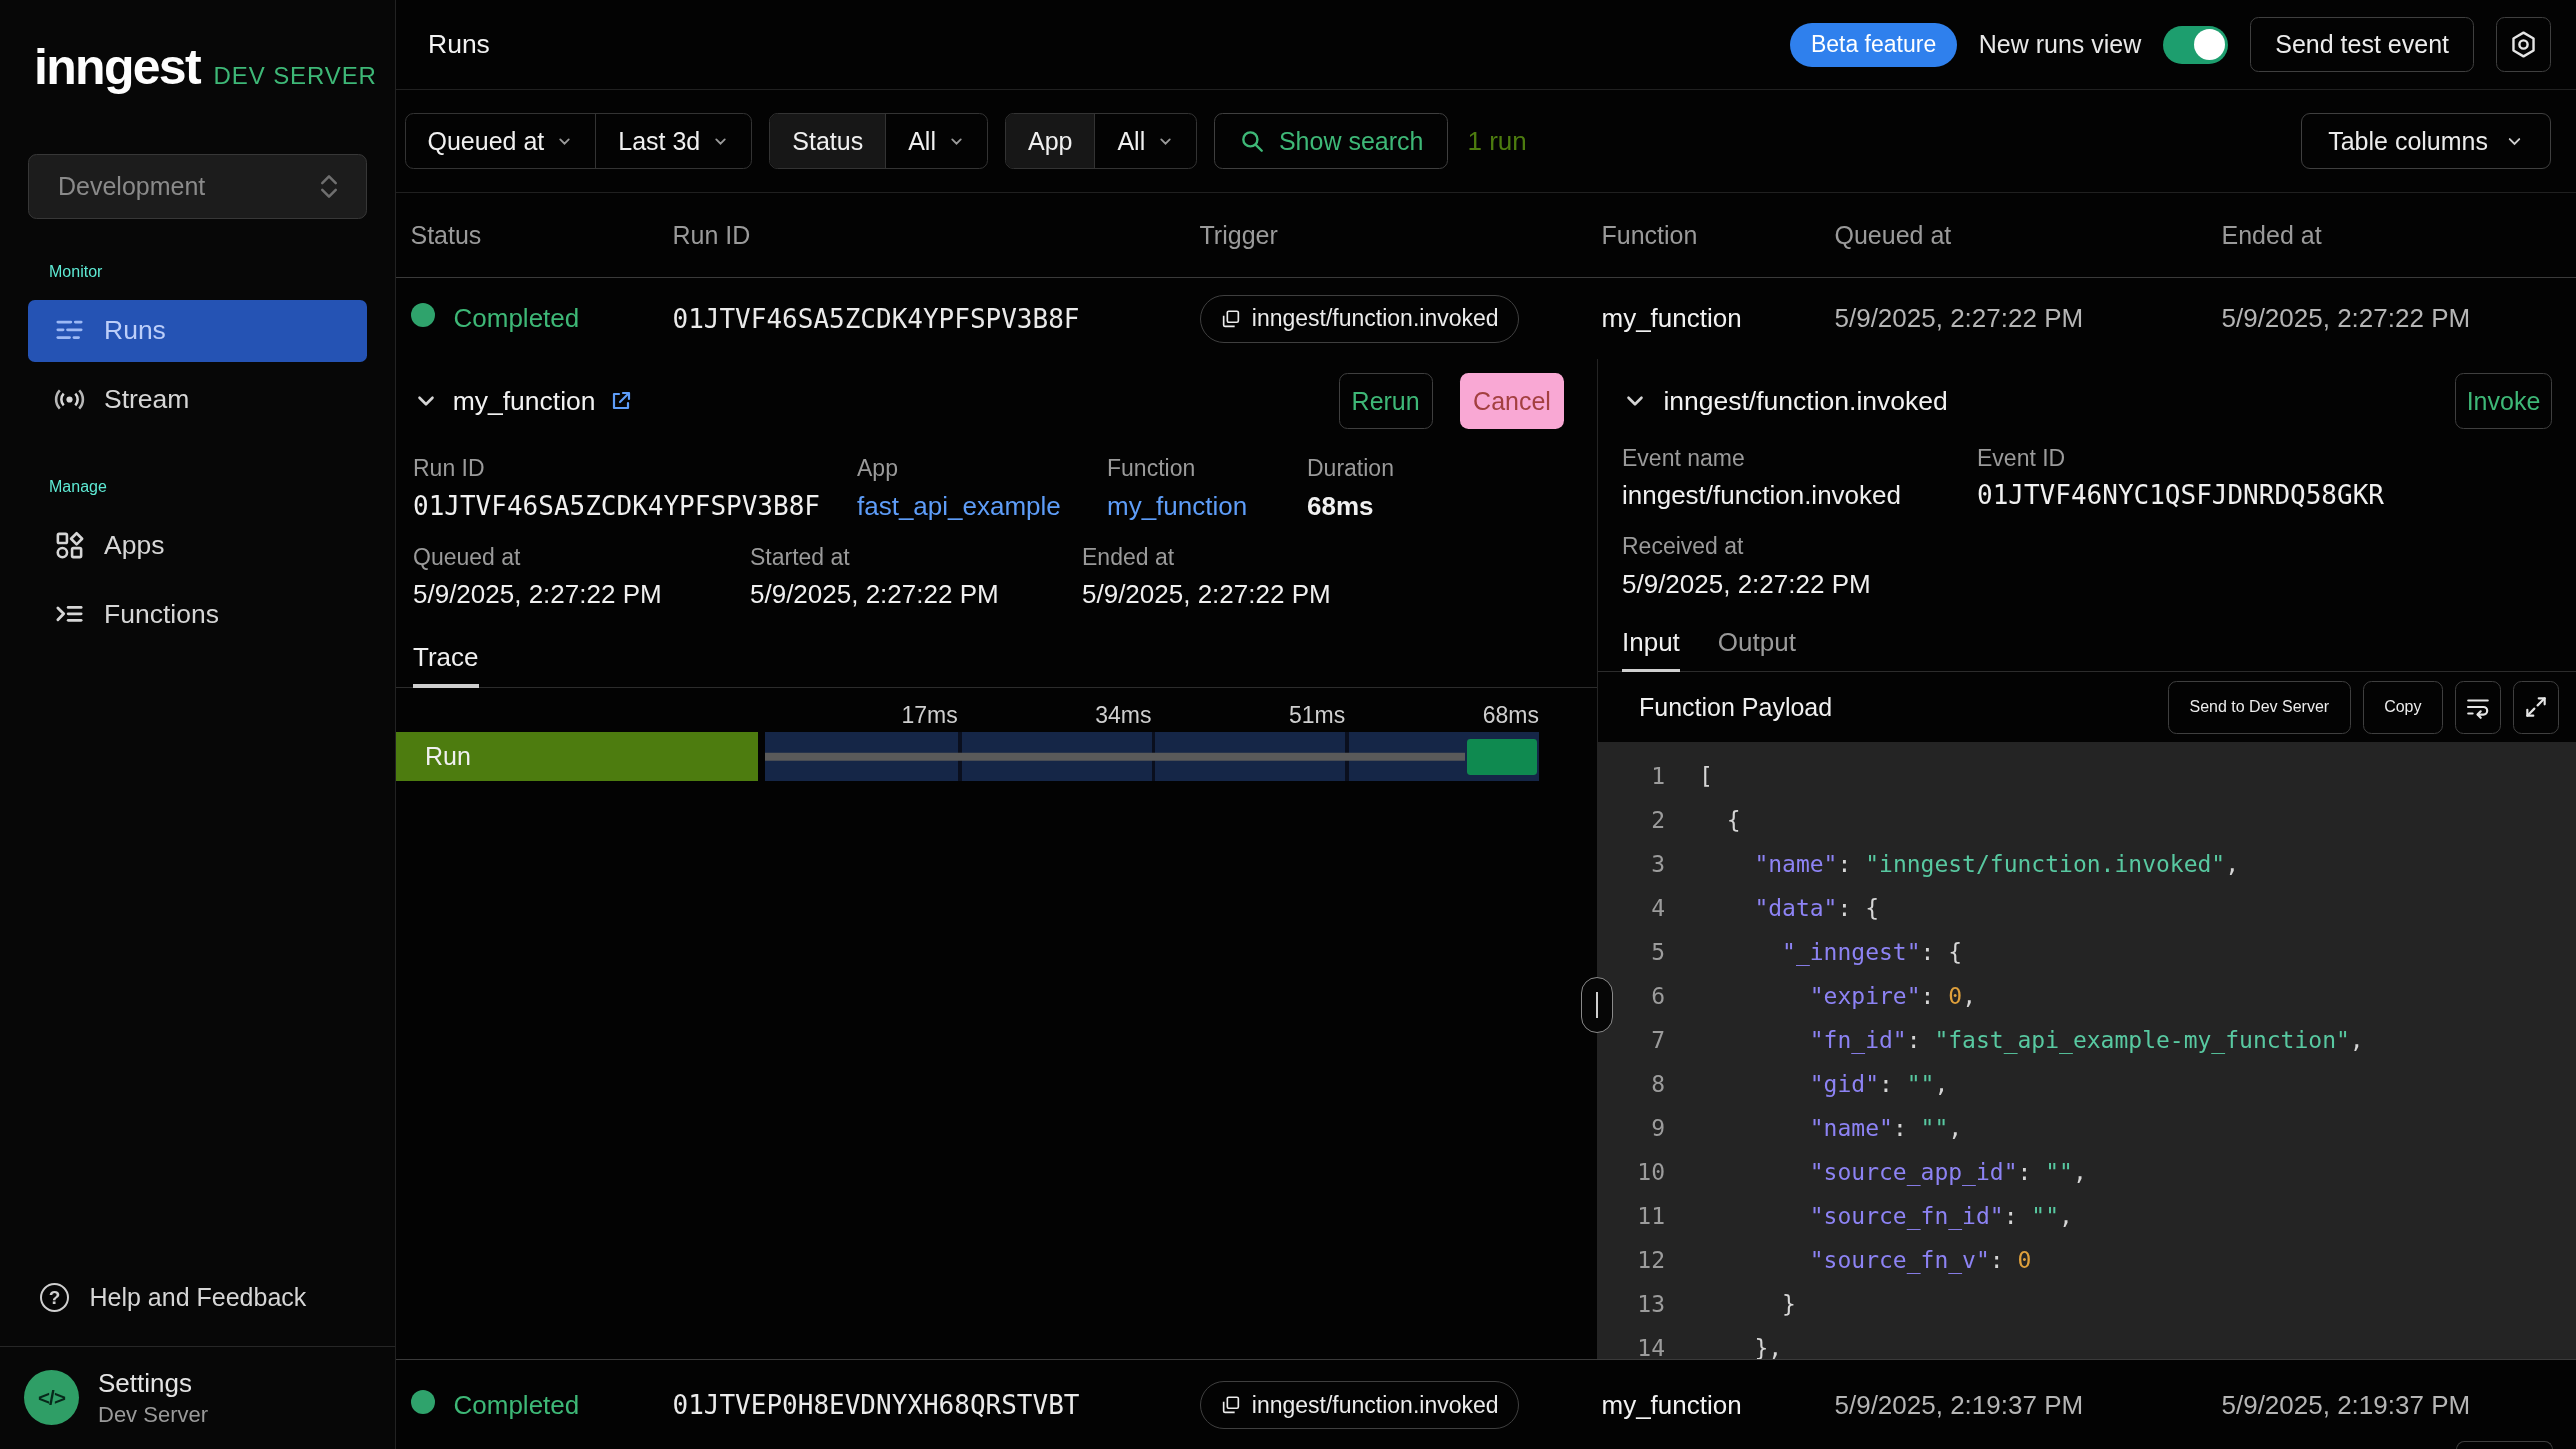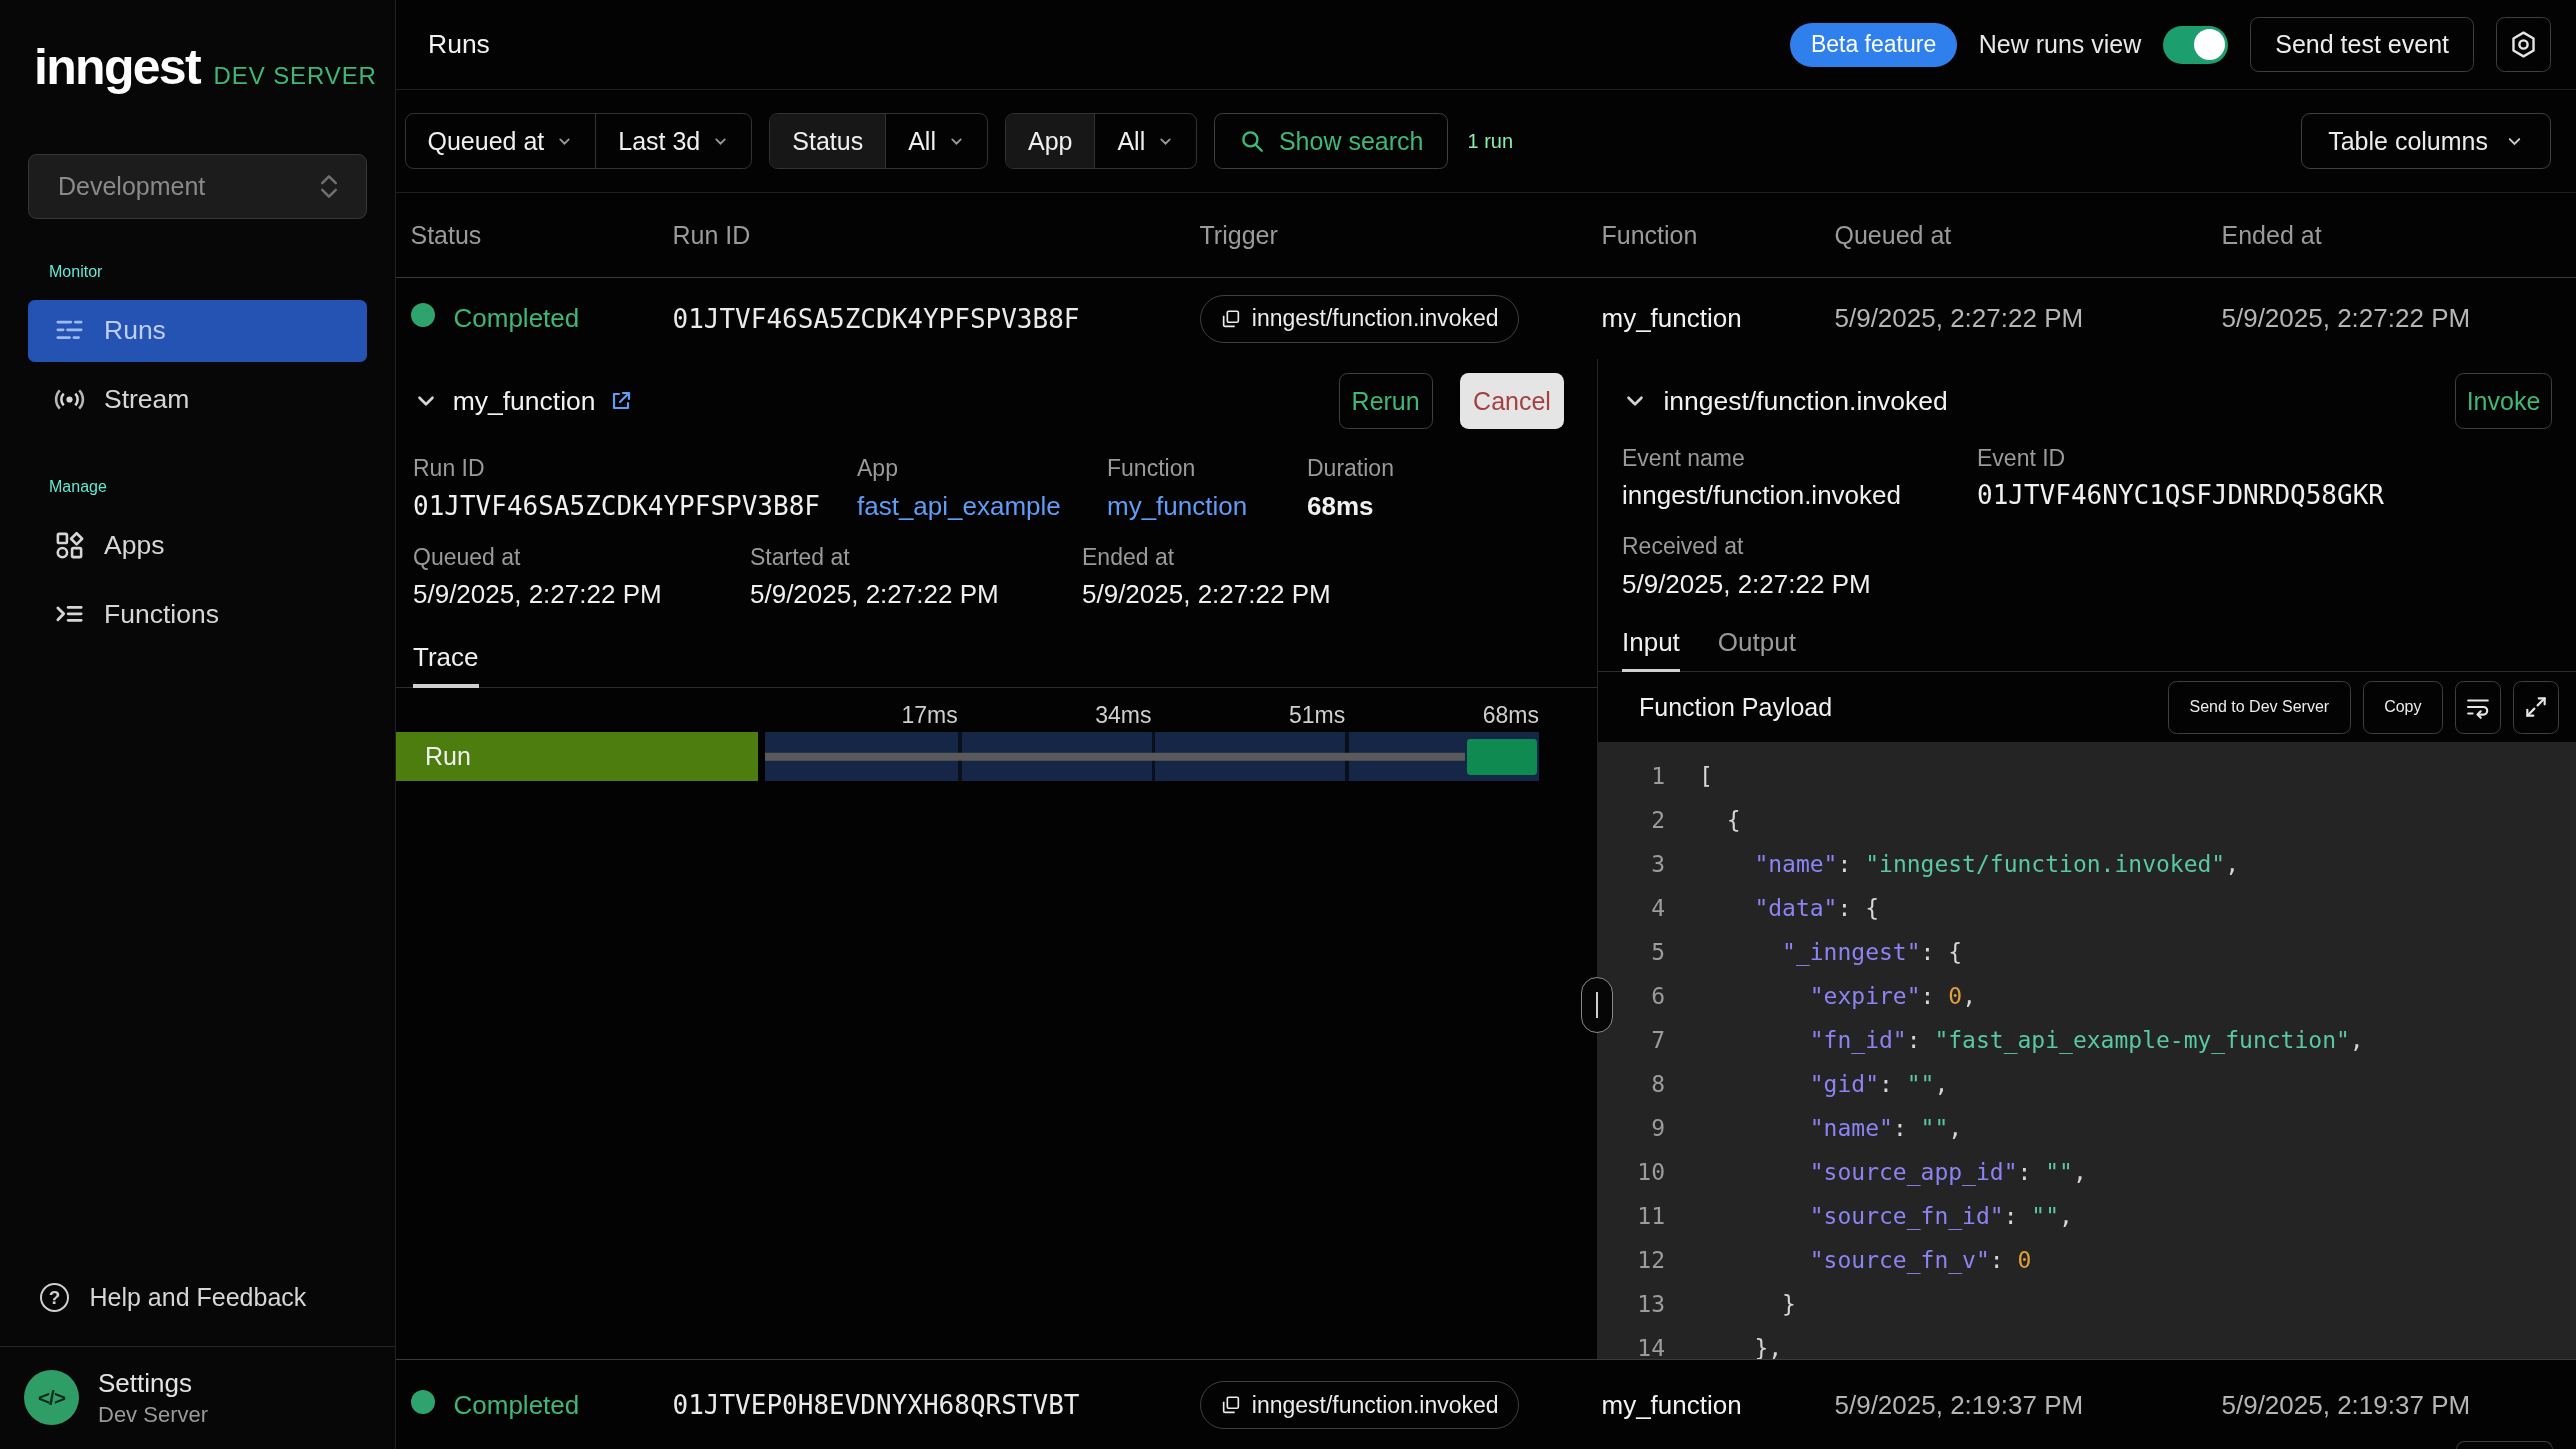--- a/index.html
+++ b/index.html
@@ -82,21 +82,21 @@
     padding-left:8.5px; border-bottom:0.9px solid #202020;
   }
   .filter-group {
     height:56px; border:0.9px solid #333; border-radius:8.5px;
     display:flex; align-items:stretch; overflow:hidden; margin-right:17px; cursor:pointer;
   }
   .filter-seg { display:flex; align-items:center; gap:12px; padding:0 22px; font-size:25px; color:#f0f0f0; }
   .filter-seg + .filter-seg { border-left:0.9px solid #333; }
   .filter-seg.shaded { background:#171717; }
   .search-btn { height:56px; padding:0 24px; gap:13.7px; color:#3eb877; margin-right:19px; }
-  .run-count { font-size:20px; color:#86efac; }
+  .run-count { font-size:26px; color:#4d7c0f; }
   .table-columns-btn { margin-left:auto; margin-right:25px; height:56px; padding:0 26px; gap:17px;border-radius:9px; }
 
   
   .tbl-grid {
     display:grid; grid-template-columns:262px 527px 402px 233px 387px auto;
     padding-left:14.5px; align-items:center;
   }
   .table-header { height:85px; border-bottom:0.9px solid #3a3a3a; color:#9a9a9a; font-size:25px; }
   .run-row { height:81px; }
   .row-bottom { height:91px; border-top:0.9px solid #3a3a3a; position:relative; }
@@ -116,21 +116,21 @@
   }
 
   
   .split { flex:1; display:flex; position:relative; min-height:0; }
   .pane-left { width:1201px; min-width:1201px; display:flex; flex-direction:column; }
   .pane-right { flex:1; border-left:0.9px solid #242424; display:flex; flex-direction:column; min-width:0; }
 
   .detail-header { display:flex; align-items:center; margin:12px 33px 0 17px; height:60px; gap:13.7px; }
   .detail-title { font-size:26.5px; color:#f2f2f2; }
   .rerun-btn { height:56px; width:94px; color:#3eb877; margin-left:auto; }
-  .cancel-btn { height:56px; width:104px; background:#e5e5e5; border:none; color:#a34040; margin-left:13.7px; }
+  .cancel-btn { height:56px; width:104px; background:#f9a8d4; border:none; color:#a34040; margin-left:13.7px; }
   .invoke-btn { height:56px; width:97px; color:#3eb877; margin-left:auto; }
 
   .meta-row { display:flex; padding-left:17px; margin-top:24px; }
   .meta-field .meta-label { color:#9a9a9a; font-size:23px; }
   .meta-field .meta-value { margin-top:8.5px; font-size:26px; color:#f0f0f0; }
   .meta-value.link { color:#5e9df8; cursor:pointer; }
   .w519 { width:444px; } .w293 { width:250px; } .w234 { width:200px; }
   .w394 { width:337px; } .w389 { width:332px; } .w415 { width:355px; }
 
   .trace-tabs { margin-top:32px; padding-left:17px; border-bottom:0.9px solid #2c2c2c; }

